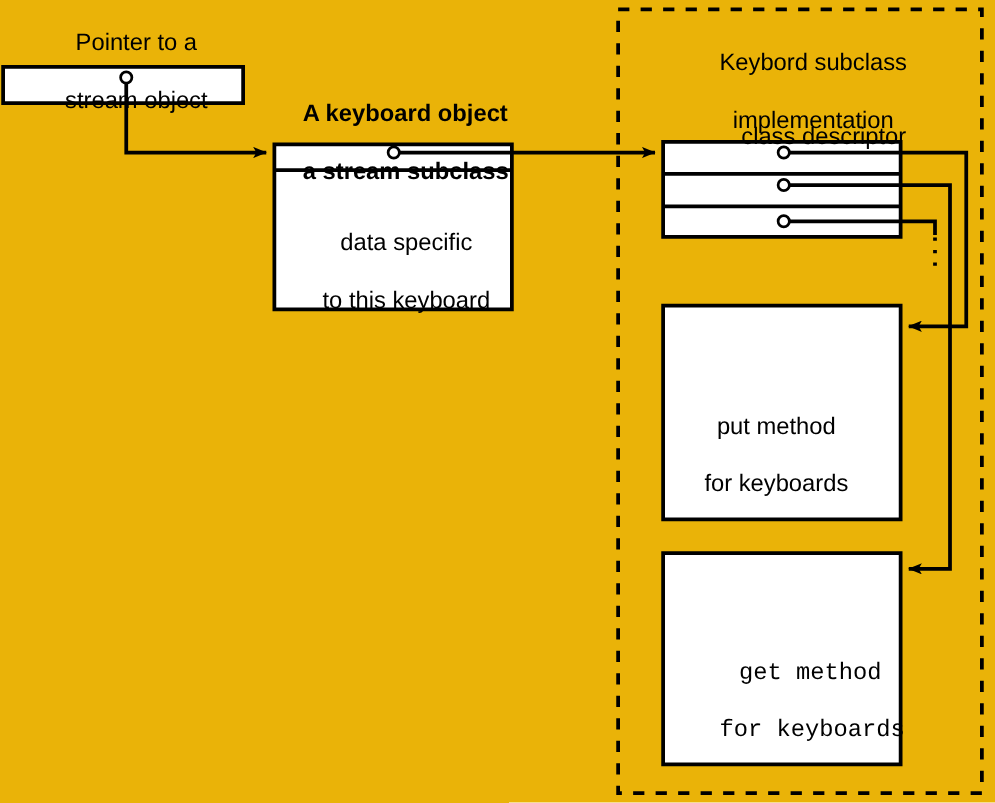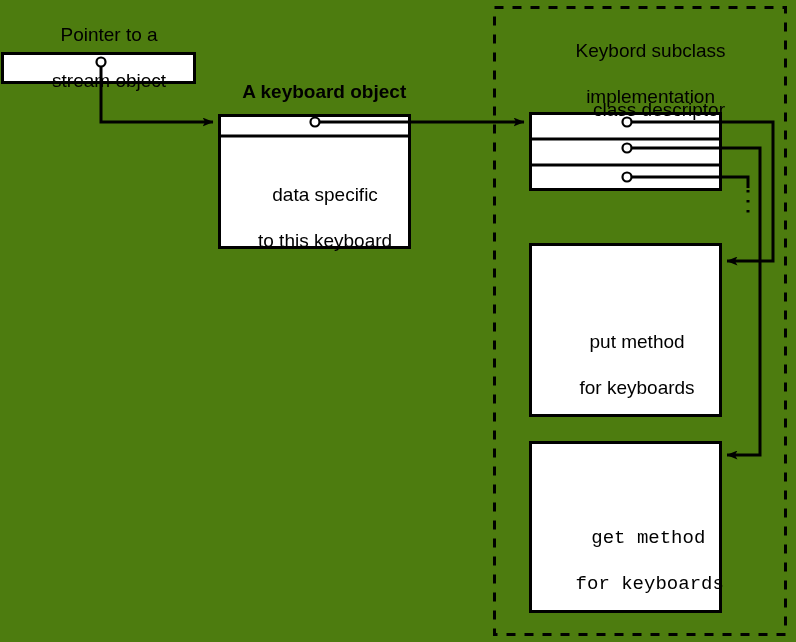--- a/index.html
+++ b/index.html
@@ -7,21 +7,21 @@
     padding: 0;
     background: #ffffff;
   }
   body {
     font-family: "Liberation Sans", sans-serif;
   }
   #canvas {
     position: relative;
     width: 796px;
     height: 642px;
-    background: #4d7c0f;
+    background: #eab308;
     overflow: hidden;
   }
   #canvas svg {
     position: absolute;
     left: 0;
     top: 0;
   }
   .lbl {
     position: absolute;
     text-align: center;
@@ -77,37 +77,38 @@
     <rect x="530.5" y="442.5" width="190" height="169" fill="#ffffff" stroke="#000000" stroke-width="3"></rect>
   </svg>
 
   <div class="lbl" style="left:2px; top:0px; width:193px;">
     <span>Pointer to a</span><br>
     <span>stream object</span>
   </div>
 
   <div class="lbl" style="left:214px; top:57px; width:200px;font-weight:bold;">
     <span>A keyboard object</span><br>
+    <span>a stream subclass</span>
   </div>
 
   <div class="lbl" style="left:510px; top:16px; width:260px;">
     <span>Keybord subclass</span><br>
     <span>implementation</span>
   </div>
 
   <div class="lbl" style="left:219px; top:160px; width:191px;">
     <span>data specific</span><br>
     <span>to this keyboard</span>
   </div>
 
   <div class="lbl" style="left:525px; top:75px; width:200px;text-align:right;">
     <span>class descriptor</span>
   </div>
 
-  <div class="lbl" style="left:530px; top:307px; width:161px;margin-left:16px;">
+  <div class="lbl" style="left:530px; top:307px; width:161px;">
     <span>put method</span><br>
     <span>for keyboards</span>
   </div>
 
   <div class="lbl" style="left:530px; top:504px; width:191px;font-family:Liberation Mono, monospace;">
     <span>get method</span><br>
     <span>for keyboards</span>
   </div>
 
 </div>

